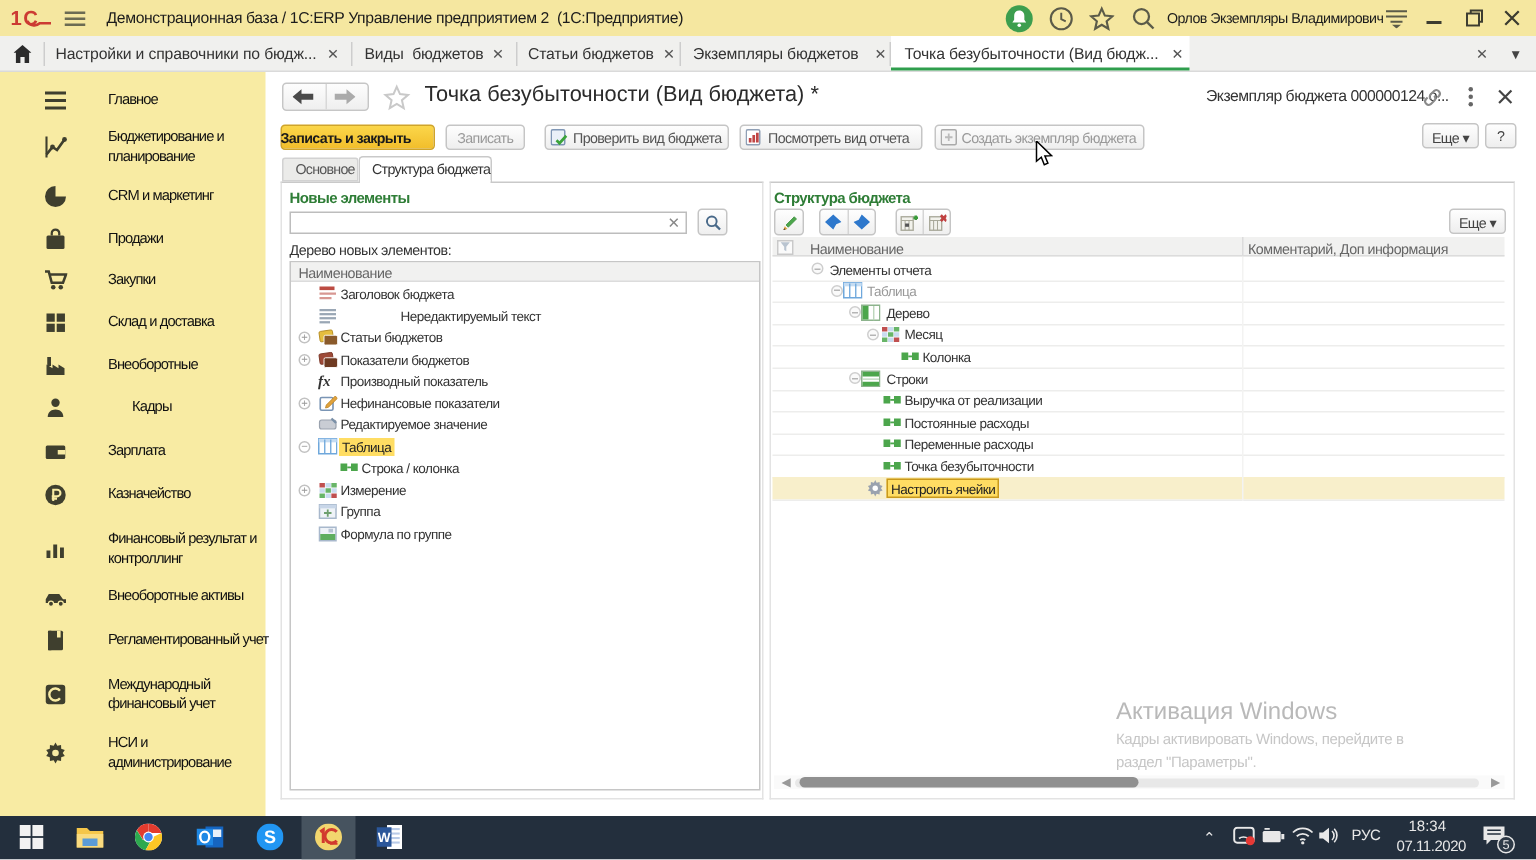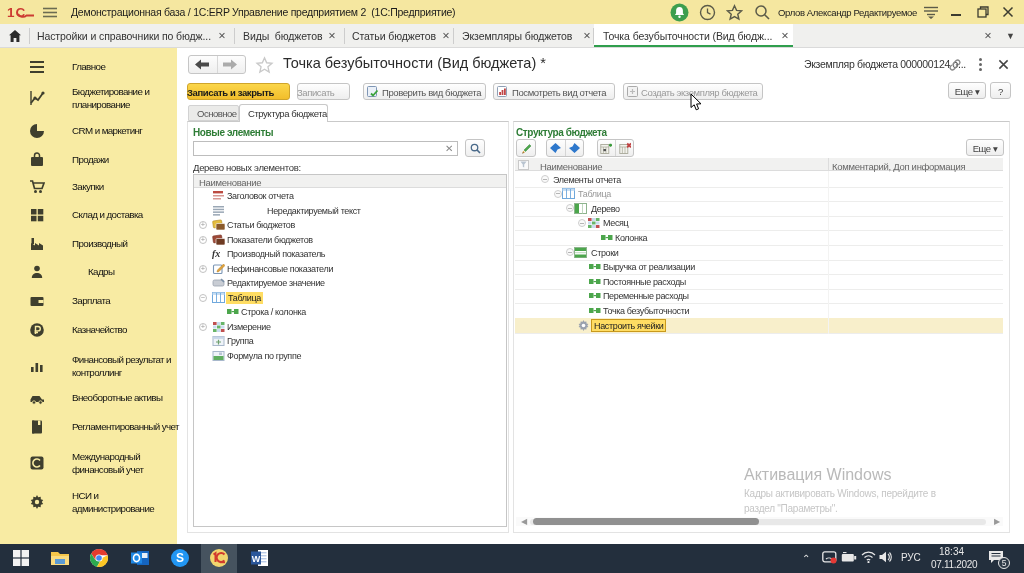--- a/index.html
+++ b/index.html
@@ -35,21 +35,21 @@
 <circle cx="8.5" cy="8.5" r="7" fill="none" stroke="#5b5b49" stroke-width="1.4"></circle>
 <path d="M8.5 4.5 V8.7 L11.5 10.2" fill="none" stroke="#5b5b49" stroke-width="1.3"></path>
 </svg>
 <svg class="abs" style="left:726px;top:4px" width="17" height="17" viewBox="0 0 24 24">
 <path d="M12 2.5 L14.9 9 L22 9.7 L16.6 14.4 L18.2 21.4 L12 17.7 L5.8 21.4 L7.4 14.4 L2 9.7 L9.1 9 Z" fill="none" stroke="#5b5b49" stroke-width="2"></path>
 </svg>
 <svg class="abs" style="left:754px;top:4px" width="17" height="17" viewBox="0 0 17 17">
 <circle cx="7" cy="7" r="5" fill="none" stroke="#5b5b49" stroke-width="1.5"></circle>
 <path d="M10.7 10.7 L15 15" stroke="#5b5b49" stroke-width="1.6"></path>
 </svg>
-<div class="txt" style="left:778px;top:7px;font-size:9.5px;letter-spacing:-0.35px;color:#1c1c1c;">Орлов Александр Редактируемое</div>
+<div class="txt" style="left:778px;top:7px;font-size:9.5px;letter-spacing:-0.35px;color:#1c1c1c;">Орлов Экземпляры Владимирович</div>
 <svg class="abs" style="left:923px;top:6px" width="18" height="13" viewBox="0 0 18 13">
 <g stroke="#5b5b49" stroke-width="1.4">
       <path d="M1 1.5 H15"></path>
       <path d="M1 5 H15"></path>
       <path d="M4 8.5 H12"></path>
     </g>
 <path d="M5 10.5 L8 13 L11 10.5 Z" fill="#5b5b49"></path>
 </svg>
 <div class="abs" style="left:951px;top:14px;width:10px;height:1.5px;background:#3c3c30;"></div>
 <svg class="abs" style="left:977px;top:6px" width="12" height="12" viewBox="0 0 12 12">
@@ -120,21 +120,21 @@
       <rect x="8.8" y="2" width="5.5" height="5.5"></rect>
       <rect x="2" y="8.8" width="5.5" height="5.5"></rect>
       <rect x="8.8" y="8.8" width="5.5" height="5.5"></rect>
     </g>
   </svg>
 <div class="txt" style="left:72px;top:208px;font-size:9.8px;letter-spacing:-0.6px;line-height:13px;color:#111;">Склад и доставка</div>
 <svg class="abs" style="left:29px;top:236px" width="16" height="16" viewBox="0 0 16 16">
     <path d="M2 14 V7 L6 9.5 V7 L10 9.5 V7 L14 9.5 V14 Z" fill="#3f3f2e"></path>
     <rect x="2.5" y="2" width="2.5" height="6" fill="#3f3f2e"></rect>
   </svg>
-<div class="txt" style="left:72px;top:237px;font-size:9.8px;letter-spacing:-0.6px;line-height:13px;color:#111;">Производный</div>
+<div class="txt" style="left:72px;top:237px;font-size:9.8px;letter-spacing:-0.6px;line-height:13px;color:#111;">Внеоборотные</div>
 <svg class="abs" style="left:29px;top:264px" width="16" height="16" viewBox="0 0 16 16">
     <circle cx="8" cy="4.5" r="2.8" fill="#3f3f2e"></circle>
     <path d="M2.8 14 c0-3.2 2.3-5 5.2-5 s5.2 1.8 5.2 5 Z" fill="#3f3f2e"></path>
   </svg>
 <div class="txt" style="left:72px;top:265px;font-size:9.8px;letter-spacing:-0.6px;line-height:13px;color:#111;margin-left:16px;">Кадры</div>
 <svg class="abs" style="left:29px;top:293px" width="16" height="16" viewBox="0 0 16 16">
     <rect x="1.5" y="4" width="13" height="9" rx="1" fill="#3f3f2e"></rect>
     <rect x="9.5" y="7" width="5" height="3" fill="#F8EBA3"></rect>
   </svg>
 <div class="txt" style="left:72px;top:294px;font-size:9.8px;letter-spacing:-0.6px;line-height:13px;color:#111;">Зарплата</div>
@@ -193,21 +193,21 @@
   </svg>
 <div class="abs" style="left:979px;top:58px;width:3px;height:3px;border-radius:50%;background:#666;"></div>
 <div class="abs" style="left:979px;top:63px;width:3px;height:3px;border-radius:50%;background:#666;"></div>
 <div class="abs" style="left:979px;top:68px;width:3px;height:3px;border-radius:50%;background:#666;"></div>
 <svg class="abs" style="left:998px;top:59px" width="11" height="11" viewBox="0 0 12 12">
 <path d="M1.5 1.5 L10.5 10.5 M10.5 1.5 L1.5 10.5" stroke="#444" stroke-width="1.6"></path>
 </svg>
 <div class="abs" style="left:187px;top:83px;width:103px;height:17px;background:linear-gradient(#FBD64A,#F2BE2B);border:1px solid #CFA42B;border-radius:3px;"></div>
 <div class="txt" style="left:187px;top:87px;width:87px;text-align:center;font-size:9.5px;letter-spacing:-0.4px;font-weight:bold;color:#1a1a1a;">Записать и закрыть</div>
 <div class="abs" style="left:297px;top:83px;width:53px;height:17px;background:linear-gradient(#FEFEFE,#EEEEEE);border:1px solid #C5C5C5;border-radius:3px;"></div>
-<div class="txt" style="left:297px;top:87px;width:53px;text-align:left;font-size:9.5px;letter-spacing:-0.4px;font-weight:normal;color:#999;">Записать</div>
+<div class="txt" style="left:297px;top:87px;width:53px;text-align:center;font-size:9.5px;letter-spacing:-0.4px;font-weight:normal;color:#999;">Записать</div>
 <div class="abs" style="left:363px;top:83px;width:123px;height:17px;background:linear-gradient(#FEFEFE,#EEEEEE);border:1px solid #C5C5C5;border-radius:3px;"></div>
 <div class="txt" style="left:382px;top:87px;font-size:9.5px;letter-spacing:-0.4px;font-weight:normal;color:#555;">Проверить вид бюджета</div>
 <div class="abs" style="left:493px;top:83px;width:122px;height:17px;background:linear-gradient(#FEFEFE,#EEEEEE);border:1px solid #C5C5C5;border-radius:3px;"></div>
 <div class="txt" style="left:512px;top:87px;font-size:9.5px;letter-spacing:-0.4px;font-weight:normal;color:#555;">Посмотреть вид отчета</div>
 <div class="abs" style="left:623px;top:83px;width:140px;height:17px;background:linear-gradient(#FEFEFE,#EEEEEE);border:1px solid #C5C5C5;border-radius:3px;"></div>
 <div class="txt" style="left:641px;top:87px;font-size:9.5px;letter-spacing:-0.4px;font-weight:normal;color:#999;">Создать экземпляр бюджета</div>
 <svg class="abs" style="left:367px;top:86px" width="12" height="12" viewBox="0 0 12 12">
 <rect x="0.5" y="0.5" width="9" height="10" rx="1" fill="#EAF0F8" stroke="#7f96b5" stroke-width="1"></rect>
 <path d="M4 7.5 L6 9.5 L10.5 4.5" fill="none" stroke="#3BA33B" stroke-width="1.8"></path>
 </svg>
@@ -245,21 +245,21 @@
 </svg>
 <div class="txt" style="left:193px;top:162px;font-size:9.5px;letter-spacing:-0.3px;color:#333;">Дерево новых элементов:</div>
 <div class="abs" style="left:193px;top:174px;width:314px;height:353px;border:1px solid #C6C6C6;background:#fff;"></div>
 <div class="abs" style="left:194px;top:175px;width:312px;height:13px;background:#F1F1F0;border-bottom:1px solid #DCDCDC;"></div>
 <div class="txt" style="left:199px;top:177px;font-size:9.5px;letter-spacing:-0.3px;color:#666;">Наименование</div>
 <svg class="abs" style="left:212px;top:189px" width="13" height="13" viewBox="0 0 13 13">
     <rect x="1" y="2" width="10" height="2.4" fill="#BC4B42"></rect>
     <rect x="1" y="6" width="11" height="1.5" fill="#D79792"></rect>
     <rect x="1" y="9" width="8" height="1.5" fill="#D79792"></rect>
   </svg>
-<div class="txt" style="left:227px;top:191.0px;font-size:9px;letter-spacing:-0.35px;color:#333;">Заголовок отчета</div>
+<div class="txt" style="left:227px;top:191.0px;font-size:9px;letter-spacing:-0.35px;color:#333;">Заголовок бюджета</div>
 <svg class="abs" style="left:212px;top:204px" width="13" height="13" viewBox="0 0 13 13">
     <g fill="#9AA7B5">
       <rect x="1" y="2" width="11" height="1.5"></rect>
       <rect x="1" y="4.7" width="11" height="1.5"></rect>
       <rect x="1" y="7.4" width="11" height="1.5"></rect>
       <rect x="1" y="10.1" width="7" height="1.5"></rect>
     </g>
   </svg>
 <div class="txt" style="left:227px;top:205.5px;font-size:9px;letter-spacing:-0.35px;color:#333;padding-left:40px;">Нередактируемый текст</div>
 <div class="abs" style="left:199px;top:221.0px;width:8px;height:8px;border:1px solid #C2C2C2;border-radius:50%;background:#fff;font-size:7.5px;line-height:6px;text-align:center;color:#9a9a9a;">+</div>

